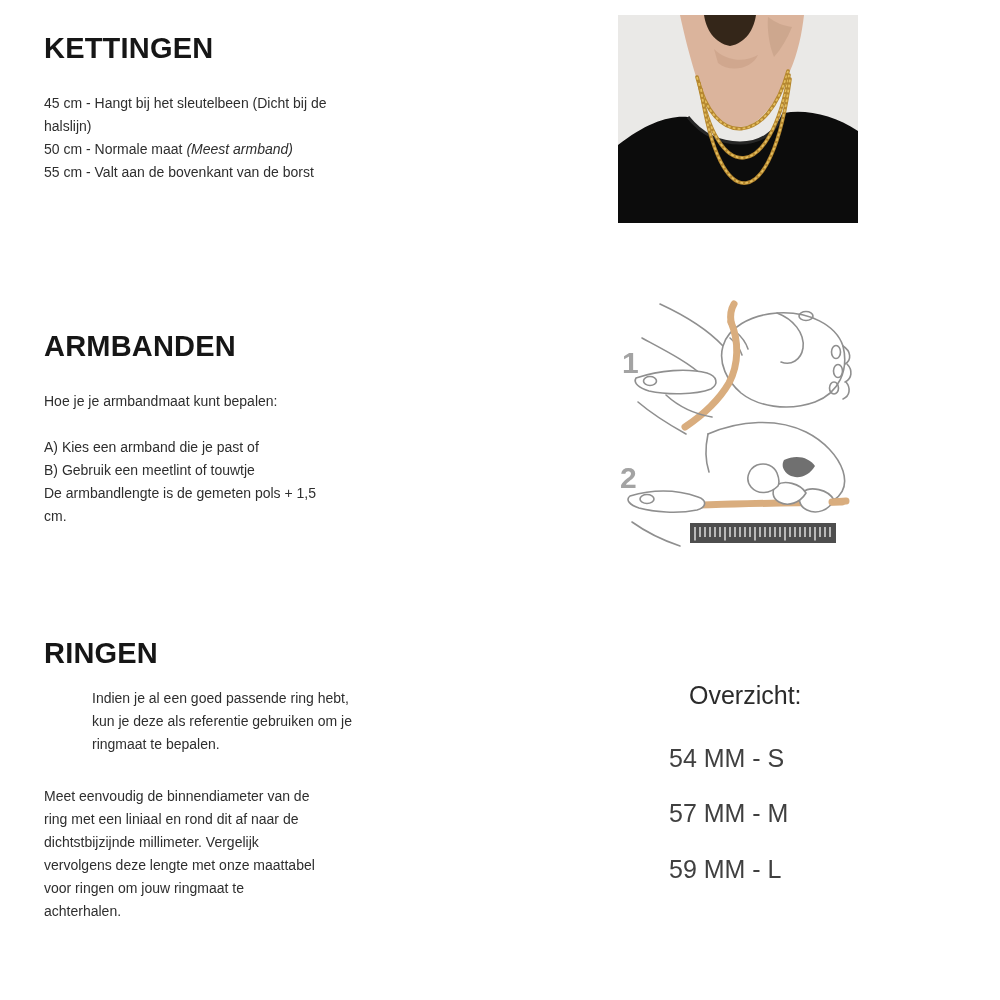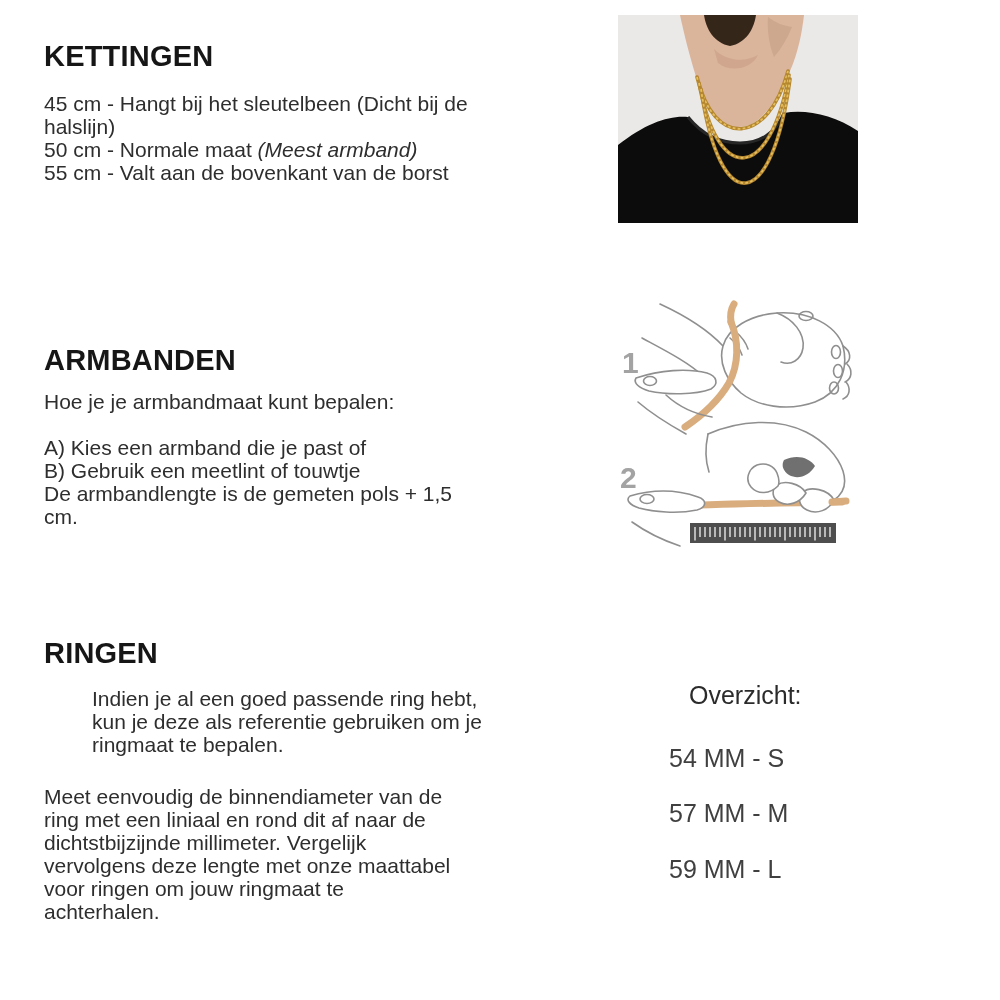--- a/index.html
+++ b/index.html
@@ -13,33 +13,33 @@
   }
   .abs { position:absolute; }
   .heading {
     font-size:29px;
     font-weight:700;
     color:#161616;
     letter-spacing:0.2px;
     line-height:32px;
   }
   .body-text {
-    font-size:21px;
+    font-size:14px;
     line-height:23px;
     color:#2e2e2e;
   }
   .pre { white-space:pre-line; }
   .italic { font-style:italic; }
 
-  #kettingen-heading { left:44px; top:40px; }
+  #kettingen-heading { left:44px; top:32px; }
   #kettingen-body    { left:44px; top:92px; width:560px; }
 
   #necklace-photo    { left:618px; top:15px; width:240px; height:208px; }
 
-  #armbanden-heading { left:44px; top:344px; }
+  #armbanden-heading { left:44px; top:330px; }
   #armbanden-intro   { left:44px; top:390px; width:560px; }
   #armbanden-steps   { left:44px; top:436px; width:560px; }
 
   #bracelet-illustration { left:610px; top:296px; width:268px; height:262px; }
   .step-number {
     position:absolute;
     font-size:30px;
     font-weight:700;
     color:#a3a3a3;
     line-height:30px;

